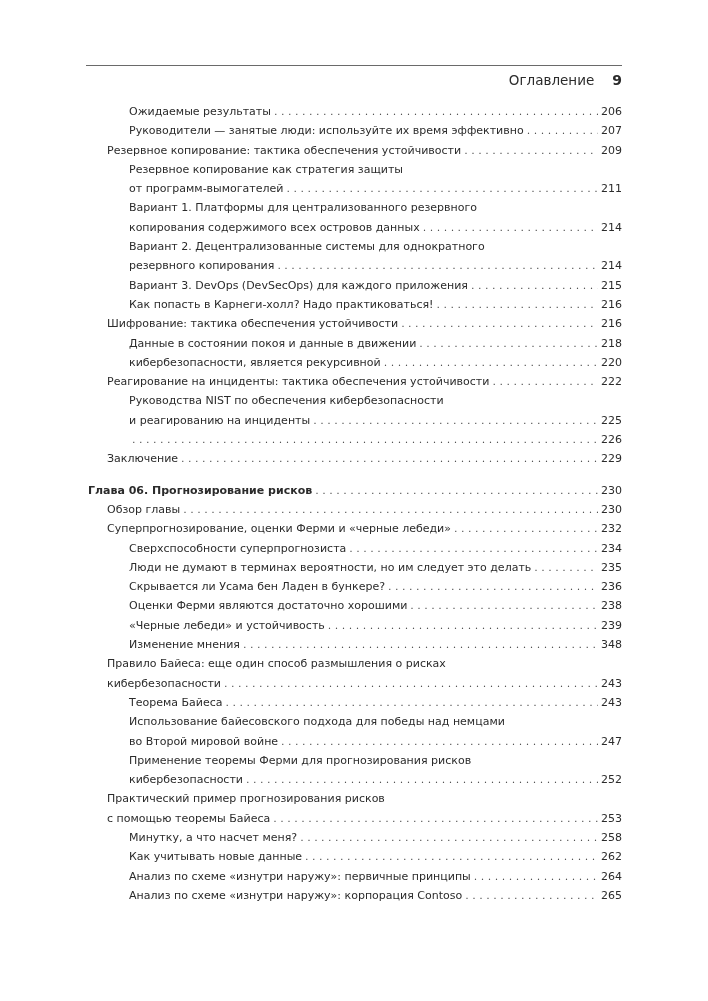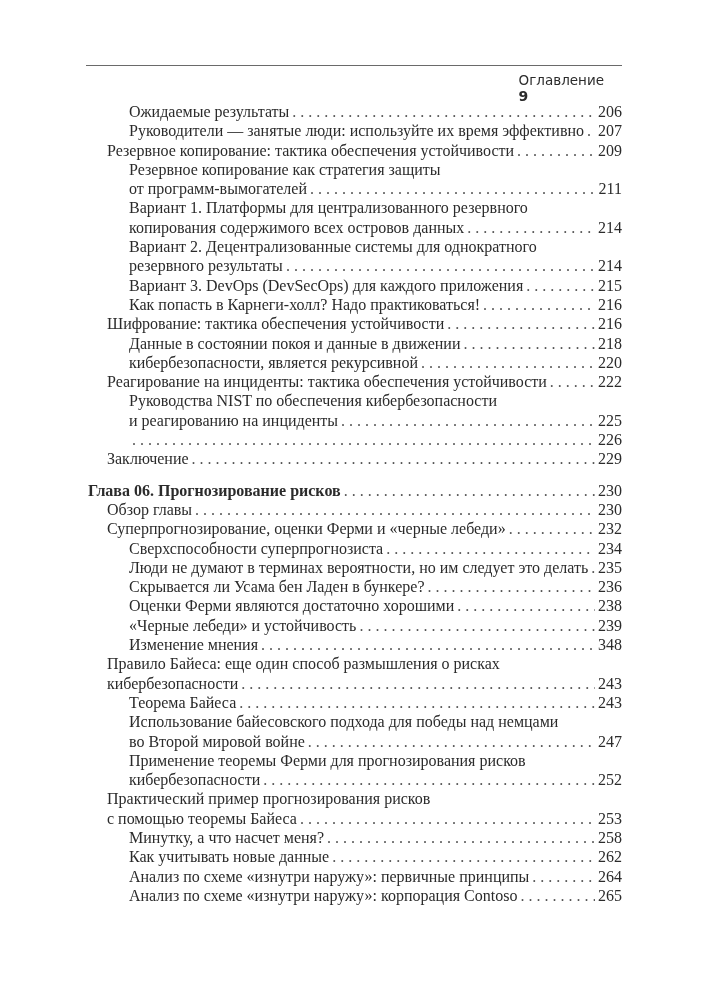--- a/index.html
+++ b/index.html
@@ -18,38 +18,36 @@
   }
   .rule {
     position: absolute;
     left: 0; top: 65px;
     width: 536px; height: 0;
     border-top: 1.2px solid #6a6a6a;
   }
   .running-head {
     position: absolute;
     top: 72px; right: 0;
-    display: flex; align-items: flex-start;
+    display: flex; align-items: flex-end;
     font-size: 13.5px;
     color: #2b2b2b;
-    flex-direction: column;
   }
   .running-head .title { margin-right: 18px; }
   .running-head .num { font-weight: bold; font-size: 14px; }
 
   .toc {
     position: absolute;
     left: 0; top: 102px;
     width: 536px;
   }
   .entry {
-    font-size: 16px;
+    font-size: 11px;
     line-height: 19.3px;
     position: relative;
-    font-family: Liberation Serif, serif;
   }
   .entry.lvl0 { padding-left: 2px; font-weight: bold; margin-top: 12px; }
   .entry.lvl1 { padding-left: 21px; }
   .entry.lvl2 { padding-left: 43px; }
   .line { display: flex; align-items: baseline; }
   .line .txt { white-space: nowrap; }
   .line .leader {
     flex: 1;
     overflow: hidden;
     white-space: nowrap;
@@ -114,21 +112,21 @@
           <span class="txt">копирования содержимого всех островов данных</span>
           <span class="leader"></span>
           <span class="pg">214</span>
         </div>
       </div>
       <div class="entry lvl2">
         <div class="line">
           <span class="txt">Вариант 2. Децентрализованные системы для однократного</span>
         </div>
         <div class="line">
-          <span class="txt">резервного результаты</span>
+          <span class="txt">резервного копирования</span>
           <span class="leader"></span>
           <span class="pg">214</span>
         </div>
       </div>
       <div class="entry lvl2">
         <div class="line">
           <span class="txt">Вариант 3. DevOps (DevSecOps) для каждого приложения</span>
           <span class="leader"></span>
           <span class="pg">215</span>
         </div>

